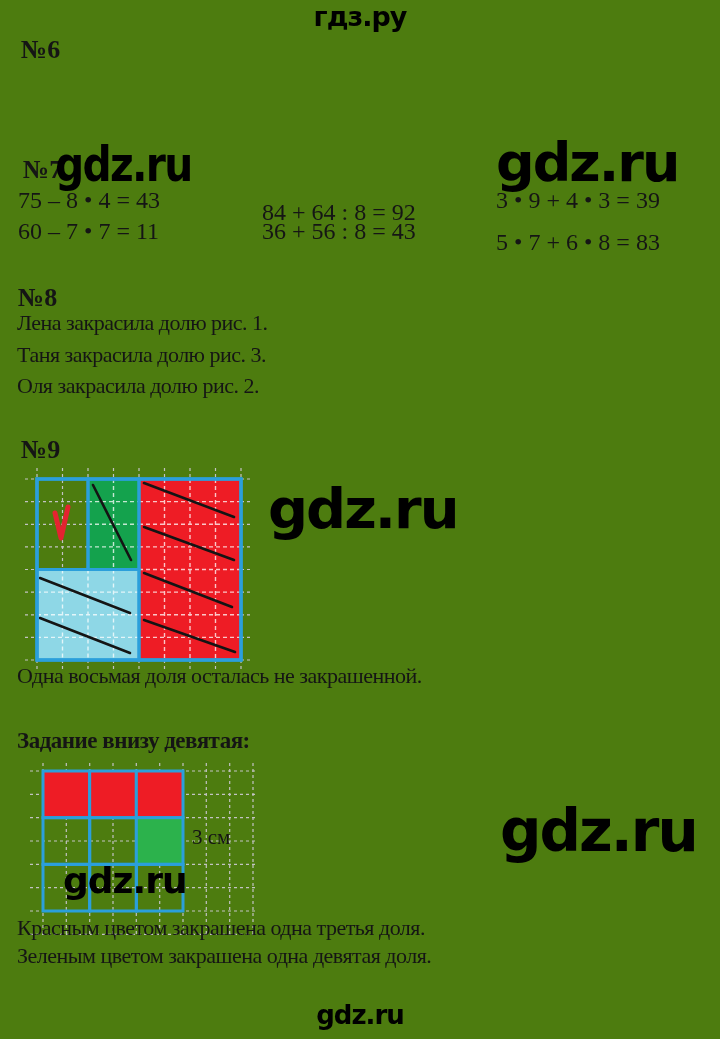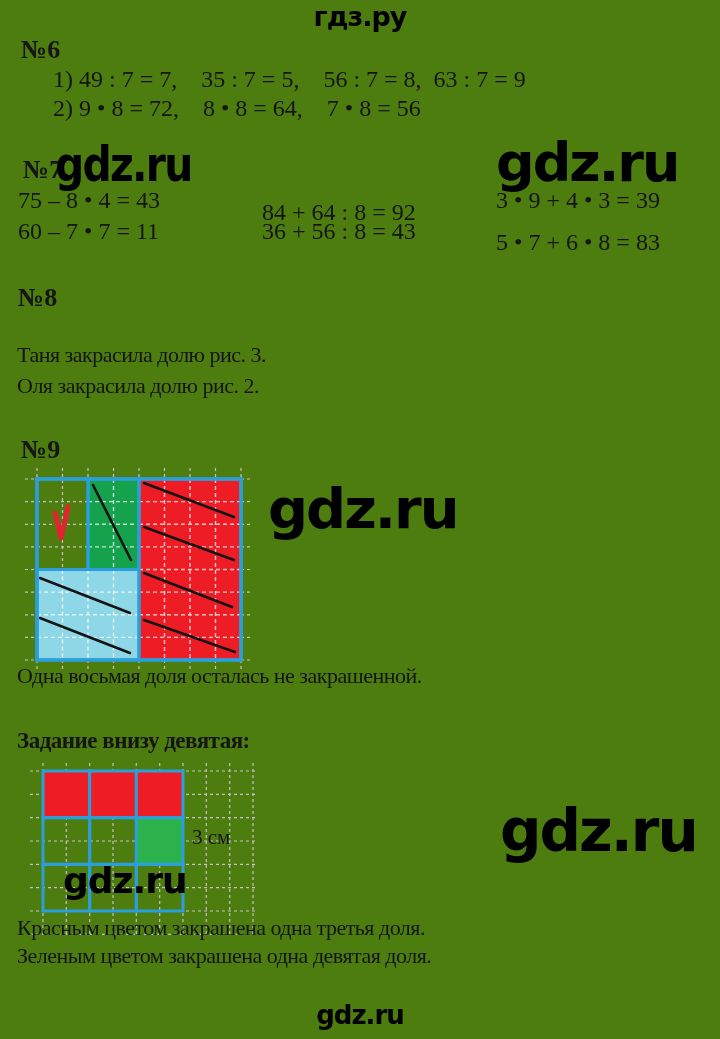--- a/index.html
+++ b/index.html
@@ -21,35 +21,34 @@
   svg{position:absolute;display:block;}
 </style>
 </head>
 <body>
 
 <div id="page">
 
   <div class="hdr">гдз.ру</div>
 
   <div class="t numlab" style="left:21px;top:37px;">№6</div>
-  <div class="t math" style="left:53px;top:67px;">1) 49 : 7 = 7,    35 : 7 = 5,    56 : 7 = 8,  63 : 7 = 9</div>
-  <div class="t math" style="left:53px;top:96px;">2) 9 • 8 = 72,    8 • 8 = 64,    7 • 8 = 56</div>
 
   <div class="t numlab" style="left:23px;top:157px;">№7</div>
   <div class="wm" style="left:55px;top:140px;font-size:48px;transform:scaleX(0.85);transform-origin:left center;">gdz.ru</div>
   <div class="wm" style="left:496px;top:136px;font-size:54px;">gdz.ru</div>
 
   <div class="t math" style="left:18px;top:188px;">75 – 8 • 4 = 43</div>
   <div class="t math" style="left:262px;top:188px;margin-top:12px;">84 + 64 : 8 = 92</div>
   <div class="t math" style="left:496px;top:188px;">3 • 9 + 4 • 3 = 39</div>
   <div class="t math" style="left:18px;top:219px;">60 – 7 • 7 = 11</div>
   <div class="t math" style="left:262px;top:219px;">36 + 56 : 8 = 43</div>
   <div class="t math" style="left:496px;top:230px;">5 • 7 + 6 • 8 = 83</div>
 
   <div class="t numlab" style="left:18px;top:285px;">№8</div>
+  <div class="t sent" style="left:17px;top:312px;">Лена закрасила долю рис. 1.</div>
   <div class="t sent" style="left:17px;top:344px;">Таня закрасила долю рис. 3.</div>
   <div class="t sent" style="left:17px;top:375px;text-align:right;">Оля закрасила долю рис. 2.</div>
 
   <div class="t numlab" style="left:21px;top:437px;">№9</div>
 
   <svg style="left:17px;top:462px;" width="240" height="212" viewBox="0 0 240 212">
 
     <g stroke="#c3c3c3" stroke-width="1.2" stroke-dasharray="3 3">
       <path d="M20 6V208 M45.5 6V208 M71 6V208 M96.5 6V208 M122 6V208 M147.5 6V208 M173 6V208 M198.5 6V208 M224 6V208"></path>
       <path d="M8 17H236 M8 39.6H236 M8 62.3H236 M8 84.9H236 M8 107.5H236 M8 130.1H236 M8 152.8H236 M8 175.4H236 M8 198H236"></path>

